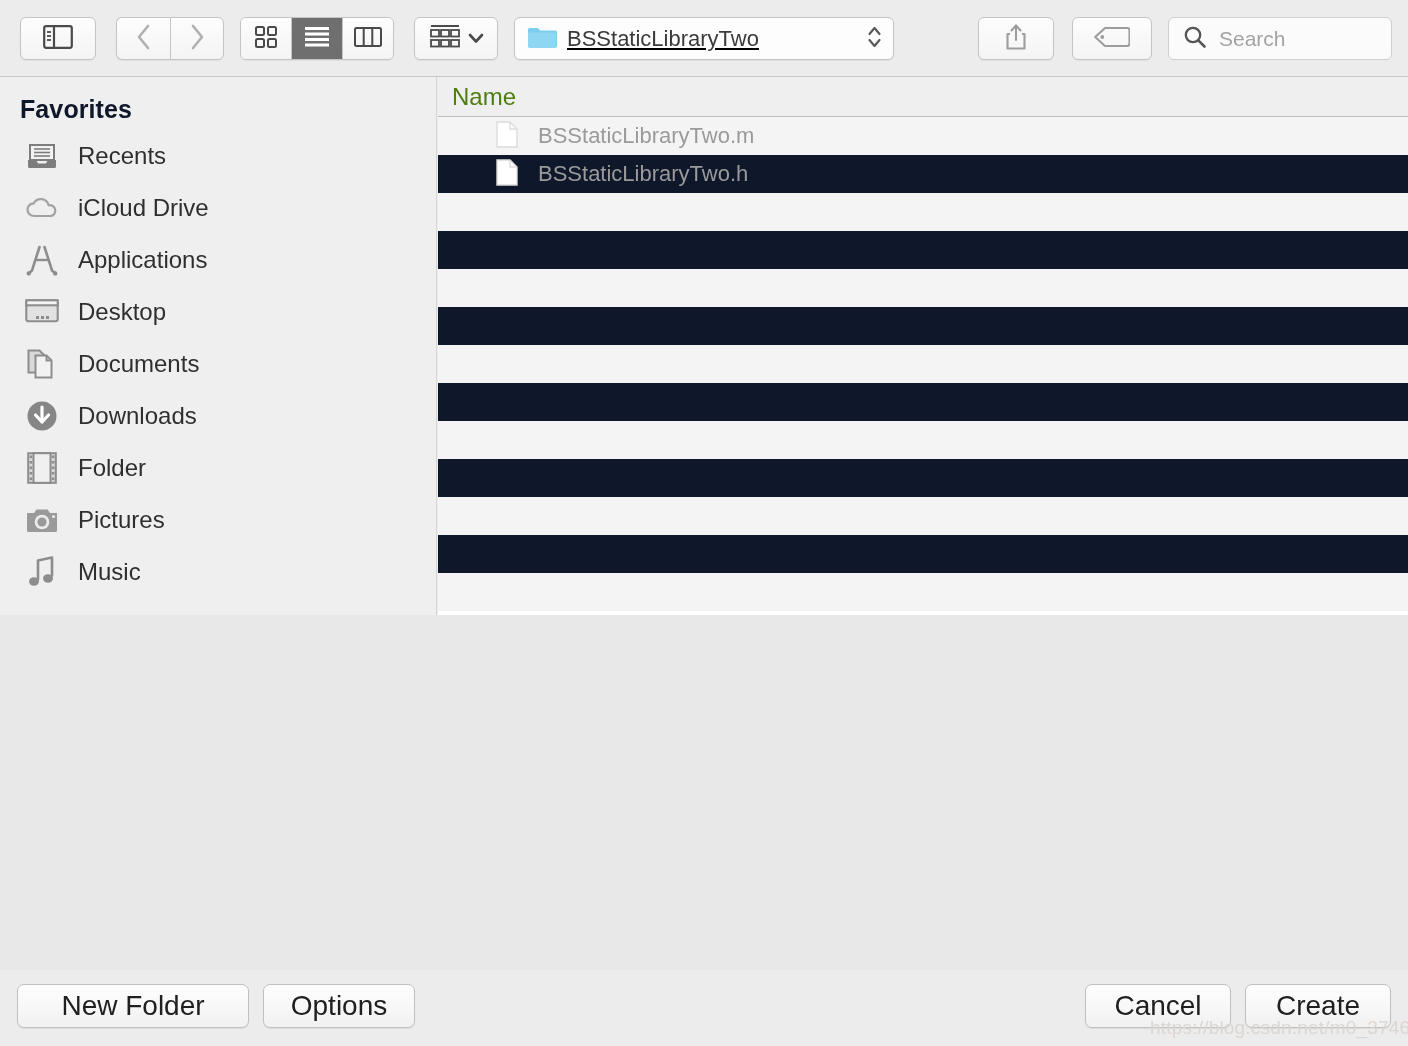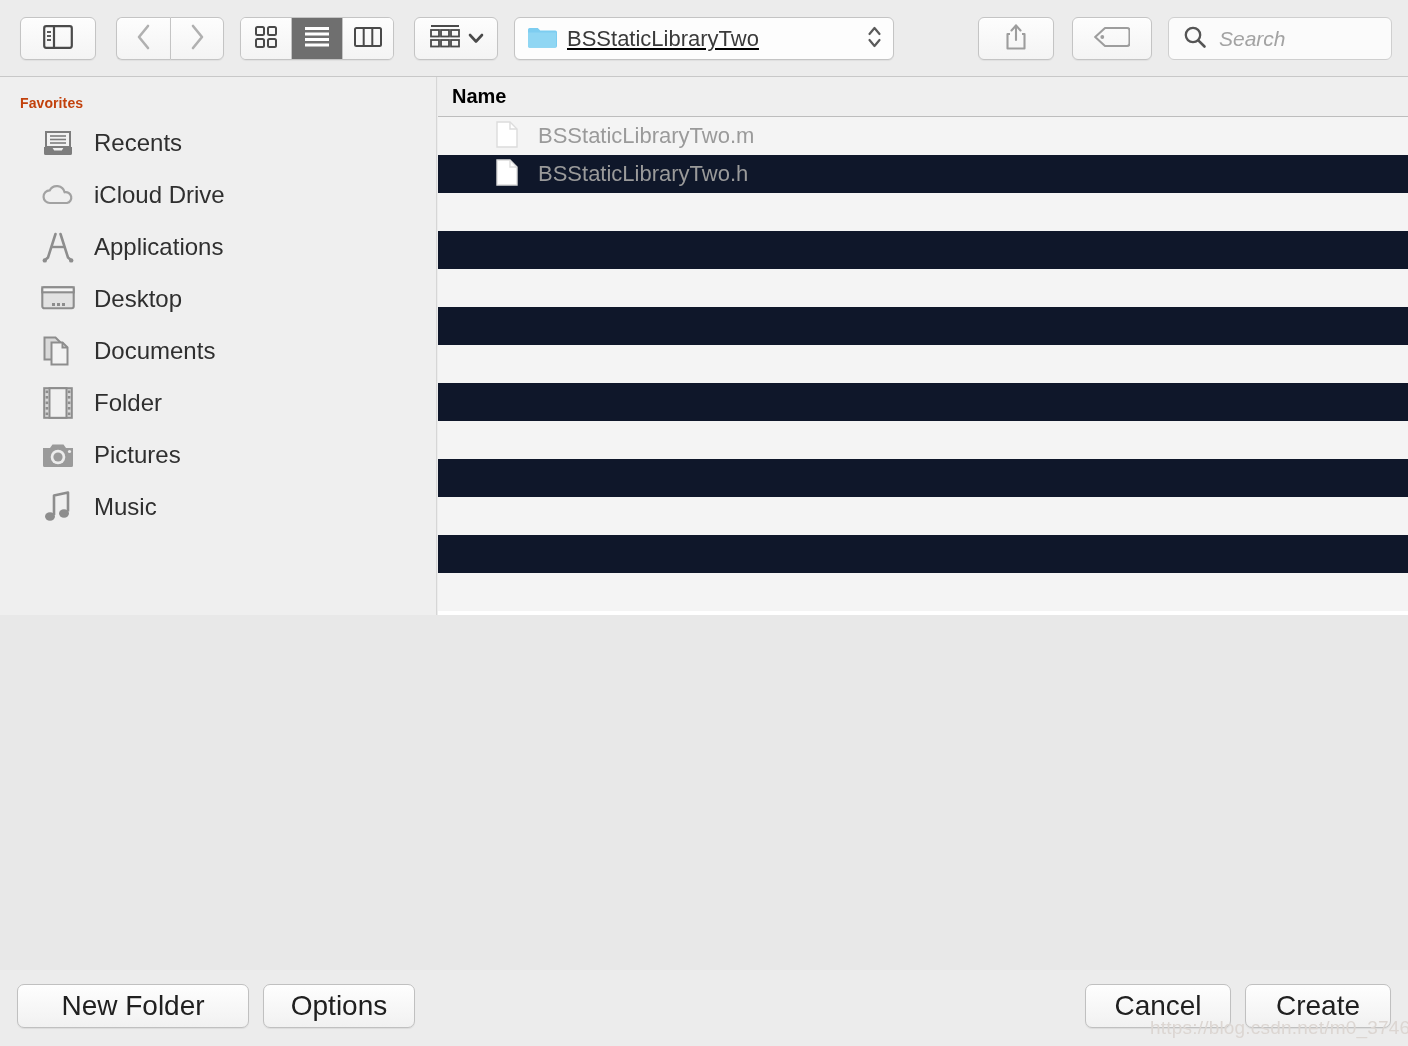--- a/index.html
+++ b/index.html
@@ -78,48 +78,47 @@
   #share-btn { left: 978px; top: 17px; width: 76px; height: 43px; }
   #tag-btn   { left: 1072px; top: 17px; width: 80px; height: 43px; }
   #search-field {
     position: absolute;
     left: 1168px; top: 17px; width: 224px; height: 43px;
     background: #fbfbfb;
     border: 1px solid #cfcfcf;
     border-radius: 6px;
     display: flex; align-items: center;
     padding-left: 14px;
-    font-style: italic;
   }
   #search-field .sf-text {
     margin-left: 12px;
     font-size: 21px;
     color: #a3a3a3;
   }
 
   
   .sidebar {
     position: absolute;
     left: 0; top: 77px;
     width: 437px; height: 538px;
     background: #efefef;
     border-right: 1px solid #d6d6d6;
     overflow: hidden;
   }
   .sb-header {
-    font-size: 14px;
-    color: #c2410c;
+    font-size: 25px;
+    color: #0f172a;
     font-weight: bold;
     padding: 18px 0 6px 20px;
     letter-spacing: 0.1px;
   }
   .sb-item {
     display: flex; align-items: center;
     height: 52px;
-    padding-left: 40px;
+    padding-left: 24px;
     gap: 18px;
   }
   .sb-item .sb-icon {
     width: 36px; height: 36px;
     display: flex; align-items: center; justify-content: center;
     flex: 0 0 36px;
   }
   .sb-item .sb-label {
     font-size: 24px;
     color: #2f2f2f;
@@ -135,23 +134,23 @@
     overflow: hidden;
   }
   .fl-head {
     height: 40px;
     background: #efefef;
     border-bottom: 1px solid #bdbdbd;
     display: flex; align-items: center;
     padding-left: 14px;
   }
   .fl-head .col {
-    font-size: 20px;
-    font-weight: bold;
-    color: #000000;
+    font-size: 24px;
+    font-weight: normal;
+    color: #4d7c0f;
   }
   .fl-rows { position: relative; }
   .fl-row {
     height: 38px;
     display: flex; align-items: center;
     padding-left: 58px;
     gap: 20px;
   }
   .fl-row.odd  { background: #f4f4f4; }
   .fl-row.even { background: #0f172a; }
@@ -389,20 +388,30 @@
       <span class="sb-icon">
         <svg width="32" height="32" viewBox="0 0 32 32">
           <path d="M2.5 2.5h11l5 5v17h-16z" fill="#d9d9d9" stroke="#8d8d8d" stroke-width="2"></path>
           <path d="M9.5 7.5h11l5 5v17h-16z" fill="#f2f2f2" stroke="#8d8d8d" stroke-width="2"></path>
           <path d="M20.5 7.5v5h5" fill="none" stroke="#8d8d8d" stroke-width="2"></path>
         </svg>
       </span>
       <span class="sb-label">Documents</span>
     </div>
 
+    <div class="sb-item">
+      <span class="sb-icon">
+        <svg width="32" height="32" viewBox="0 0 32 32">
+          <circle cx="16" cy="16" r="14.5" fill="#868686"></circle>
+          <line x1="16" y1="7" x2="16" y2="21" stroke="#ffffff" stroke-width="3.2" stroke-linecap="round"></line>
+          <polyline points="9.5,15 16,22 22.5,15" fill="none" stroke="#ffffff" stroke-width="3.2" stroke-linecap="round" stroke-linejoin="round"></polyline>
+        </svg>
+      </span>
+      <span class="sb-label">Downloads</span>
+    </div>
 
     <div class="sb-item">
       <span class="sb-icon">
         <svg width="30" height="32" viewBox="0 0 30 32">
           <rect x="1.2" y="1.2" width="27.6" height="29.6" fill="#d9d9d9" stroke="#8d8d8d" stroke-width="2"></rect>
           <rect x="6.5" y="1.2" width="17" height="29.6" fill="#f0f0f0" stroke="#8d8d8d" stroke-width="2"></rect>
           <g fill="#8d8d8d">
             <rect x="2.6" y="3.5" width="2.6" height="2.6"></rect>
               <rect x="2.6" y="9" width="2.6" height="2.6"></rect>
             <rect x="2.6" y="14.5" width="2.6" height="2.6"></rect>

